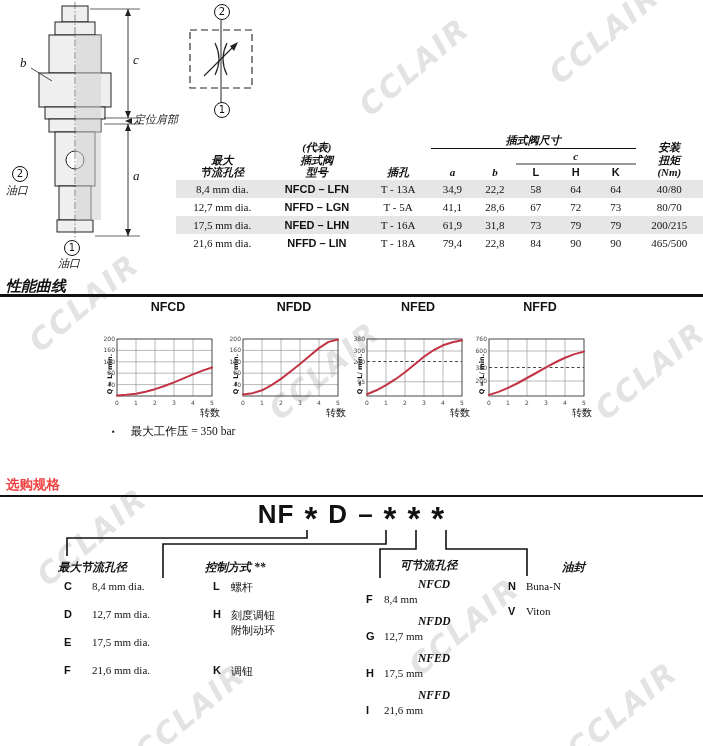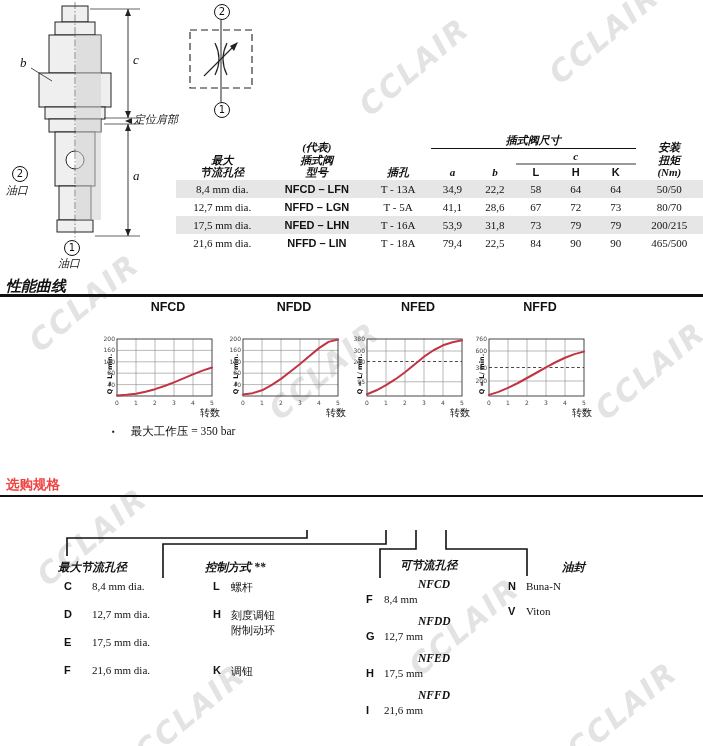--- a/index.html
+++ b/index.html
@@ -146,50 +146,50 @@
     <tbody>
       <tr class="band">
         <td>8,4 mm dia.</td>
         <td class="model">NFCD – LFN</td>
         <td>T - 13A</td>
         <td>34,9</td>
         <td>22,2</td>
         <td>58</td>
         <td>64</td>
         <td>64</td>
-        <td>50/50</td>
+        <td>40/80</td>
       </tr>
       <tr>
         <td>12,7 mm dia.</td>
         <td class="model">NFFD – LGN</td>
         <td>T - 5A</td>
         <td>41,1</td>
         <td>28,6</td>
         <td>67</td>
         <td>72</td>
         <td>73</td>
         <td>80/70</td>
       </tr>
       <tr class="band">
         <td>17,5 mm dia.</td>
         <td class="model">NFED – LHN</td>
         <td>T - 16A</td>
-        <td>53,9</td>
+        <td>61,9</td>
         <td>31,8</td>
         <td>73</td>
         <td>79</td>
         <td>79</td>
         <td>200/215</td>
       </tr>
       <tr>
         <td>21,6 mm dia.</td>
         <td class="model">NFFD – LIN</td>
         <td>T - 18A</td>
         <td>79,4</td>
-        <td>22,5</td>
+        <td>22,8</td>
         <td>84</td>
         <td>90</td>
         <td>90</td>
         <td>465/500</td>
       </tr>
     </tbody>
   </table>
 
   <div class="sec-title" style="left:6px;top:277px">性能曲线</div>
   <div class="rule" style="top:294px;height:2.5px"></div>
@@ -311,20 +311,23 @@
     <div class="xlab">转数</div>
   </div>
 
   <div class="bullet-row" style="top:424px">
     <span class="sq">▪</span><span>最大工作压 = 350 bar</span>
   </div>
 
   <div class="sec-red" style="left:6px;top:476px;color:#ef4444">选购规格</div>
   <div class="rule" style="top:495px;height:1.5px"></div>
 
+  <div class="code-line">
+    <span>NF</span><span class="gap"></span><span class="star">*</span><span class="gap"></span><span>D</span><span class="gap"></span><span>–</span><span class="gap"></span><span class="star">*</span><span class="gap"></span><span class="star">*</span><span class="gap"></span><span class="star">*</span>
+  </div>
 
   <svg class="abs" style="left:0;top:520px" width="703" height="70">
     <polyline points="307,10 307,18 67,18 67,36" fill="none" stroke="#111" stroke-width="1.6"></polyline>
     <polyline points="386,10 386,24 163,24 163,58" fill="none" stroke="#111" stroke-width="1.6"></polyline>
     <polyline points="416,10 416,29 380,29 380,58" fill="none" stroke="#111" stroke-width="1.6"></polyline>
     <polyline points="446,10 446,29 527,29 527,56" fill="none" stroke="#111" stroke-width="1.6"></polyline>
   </svg>
 
   <div class="ord-label" style="left:58px;top:560px">最大节流孔径</div>
   <div class="ord-label" style="left:205px;top:560px">控制方式 **</div>

